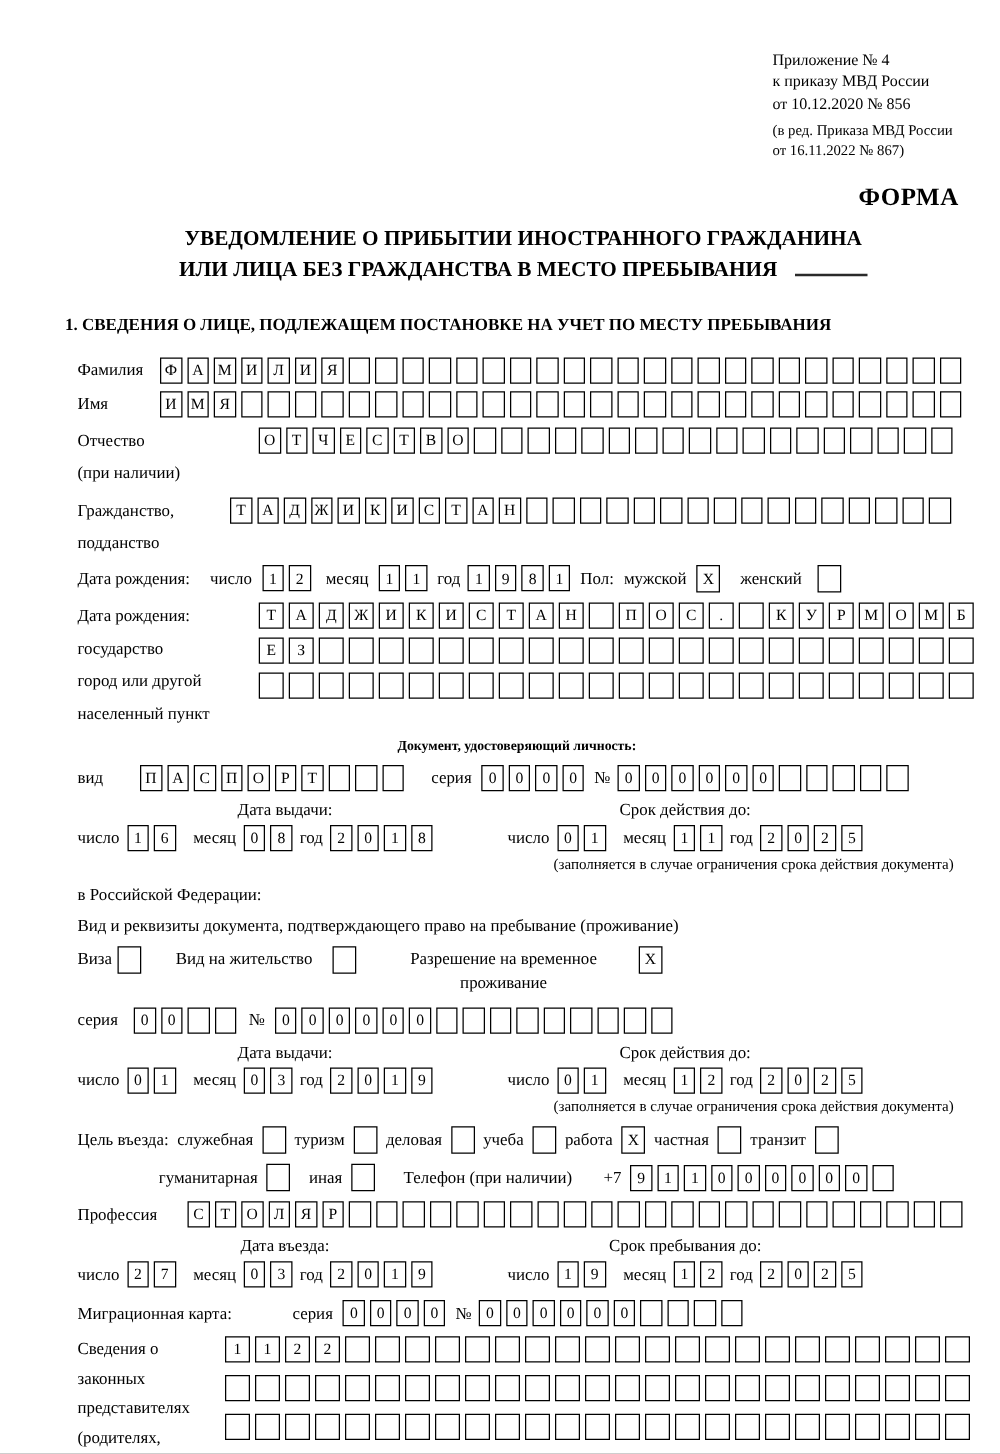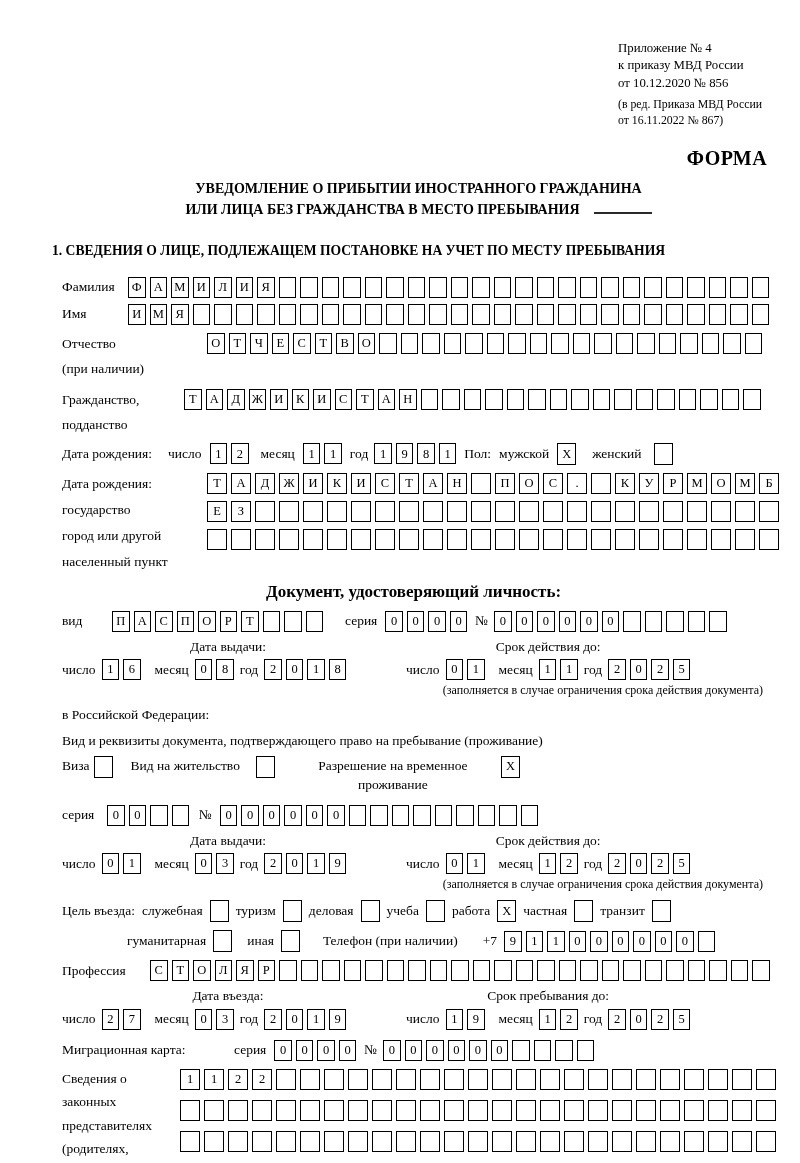--- a/index.html
+++ b/index.html
@@ -7,21 +7,21 @@
     position:relative; width:800px; height:1163px; margin:0 auto;
     background:#fff; color:#000; box-sizing:border-box;
     padding:40px 25px 10px 62px;
     font-family:"Liberation Serif","DejaVu Serif",serif;
     font-size:13.5px; line-height:1.35; overflow:hidden;
   }
   
   .appendix { margin-left:556px; font-size:12.8px; }
   .appendix .ed { font-size:11.8px; margin-top:5px; }
   .forma { text-align:right; font-weight:bold; font-size:20px; margin:16px 8px 6px 0; letter-spacing:.4px; }
-  .title { text-align:center; font-weight:bold; font-size:14px; line-height:1.5; margin-top:6px; }
+  .title { text-align:center; font-weight:bold; font-size:17px; line-height:1.5; margin-top:6px; }
   .tline { display:inline-block; width:58px; border-bottom:2.2px solid #2a2a2a; margin-left:14px; vertical-align:baseline; }
   .sec-heading { font-weight:bold; font-size:13.6px; margin:22px 0 17px -10px; white-space:nowrap; }
 
   
   .cells { display:flex; gap:4px; flex:none; }
   .cell {
     box-sizing:border-box; flex:none; width:17.5px; height:21px;
     border:1.5px solid #000; display:flex; align-items:center; justify-content:center;
     font-size:12.5px; background:#fff;
   }
@@ -29,21 +29,21 @@
   .cell.box { width:19px; height:22px; }
 
   .frow { display:flex; align-items:center; margin-bottom:6px; }
   .frow.top { align-items:flex-start; }
   .lbl { flex:none; }
   .lbl2 { flex:none; line-height:25px; }
   .stack { display:flex; flex-direction:column; gap:7px; }
   .gap6 { margin-right:6px; } .gap8 { margin-right:8px; } .gap12 { margin-right:12px; } .gap16 { margin-right:16px; }
   .ml8 { margin-left:8px; } .ml16 { margin-left:16px; }
 
-  .doc-heading { text-align:center; font-weight:bold; font-size:17px; margin:4px 0 7px -10px; }
+  .doc-heading { text-align:center; font-weight:bold; font-size:11px; margin:4px 0 7px -10px; }
 
   .duo { display:flex; align-items:flex-start; margin-bottom:2px; }
   .dg { flex:none; }
   .dg-left { width:332px; }
   .dg-right { margin-left:12px; }
   .dg-head { text-align:center; margin-bottom:3px; }
   .dg-row { display:flex; align-items:center; gap:6px; }
   .note { font-size:12px; width:fit-content; margin:1px 12px 8px auto; }
 
   .opt { display:flex; align-items:flex-start; flex:none; }
@@ -421,21 +421,21 @@
   <div class="note">(заполняется в случае ограничения срока действия документа)</div>
 
   <div style="margin-bottom:7px">в Российской Федерации:</div>
   <div style="margin-bottom:6px">Вид и реквизиты документа, подтверждающего право на пребывание (проживание)</div>
 
   <div class="frow top">
     <span class="opt">
       <span class="opt-lbl">Виза</span>
       <span class="cell box" style="margin-left:4px"></span>
     </span>
-    <span class="opt" style="margin-left:18px">
+    <span class="opt" style="margin-left:28px">
       <span class="opt-lbl">Вид на жительство</span>
       <span class="cell box" style="margin-left:16px"></span>
     </span>
     <span class="opt" style="margin-left:22px">
       <span class="opt-lbl" style="width:192px">Разрешение на временное проживание</span>
       <span class="cell box" style="margin-left:12px">X</span>
     </span>
   </div>
 
   <div class="frow" style="margin-top:10px">

